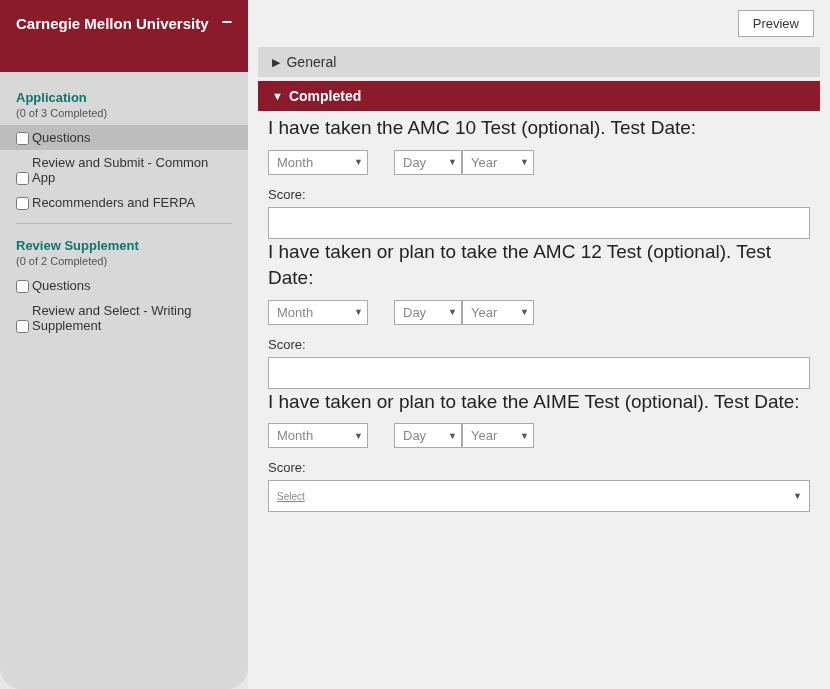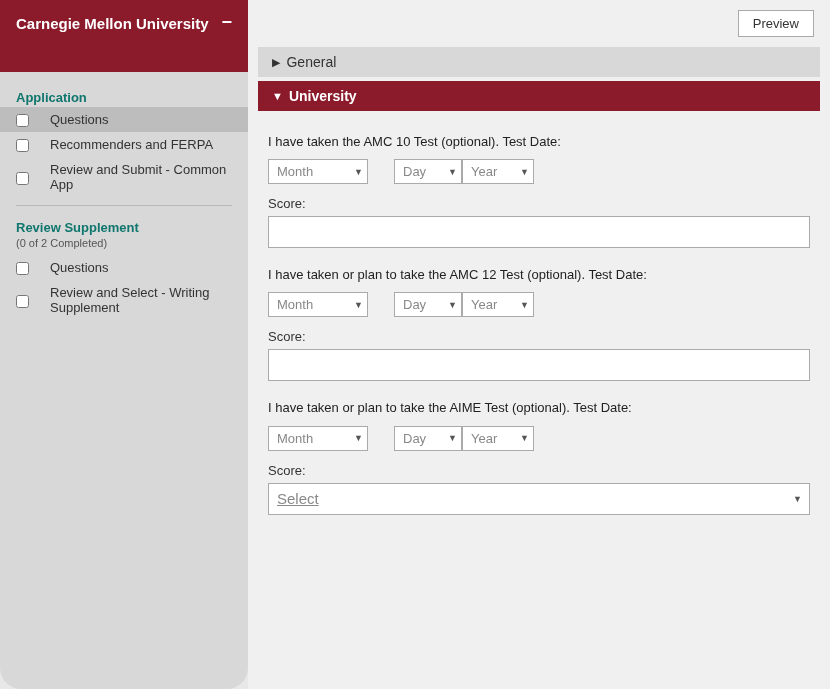--- a/index.html
+++ b/index.html
@@ -60,26 +60,26 @@
     }
 
     .sidebar-section-sublabel {
       font-size: 11px;
       color: #555;
       padding: 0 16px 6px 16px;
     }
 
     .sidebar-item {
       display: flex;
-      align-items: center;
+      align-items: flex-end;
       padding: 5px 16px;
       cursor: pointer;
       color: #333;
       font-size: 13px;
-      gap: 21px;
+      gap: 3px;
     }
 
     .sidebar-item.active {
       background: #bdbdbd;
     }
 
     .sidebar-item input[type="checkbox"] {
       margin-top: 2px;
       flex-shrink: 0;
       accent-color: #8b1a2b;
@@ -137,23 +137,22 @@
     .section-arrow {
       font-size: 11px;
     }
 
     .form-content {
       padding: 0 20px 20px 20px;
       flex: 1;
     }
 
     .form-question {
-      margin-top: 18px;
       color: #222;
-      font-size: 13px;
+      font-size: 19px;
       line-height: 1.4;
       margin-bottom: 8px;
     }
 
     .date-row {
       display: flex;
       gap: 0;
       align-items: center;
       margin-bottom: 12px;
     }
@@ -219,51 +218,52 @@
       transform: translateY(-50%);
       pointer-events: none;
     }
 
     .score-select-wrapper select {
       border: 1px solid #aaa;
       background: white;
       width: 100%;
       height: 32px;
       padding: 4px 28px 4px 8px;
-      font-size: 15px;
+      font-size: 10px;
       color: #888;
       appearance: none;
       -webkit-appearance: none;
       cursor: pointer;
       text-decoration: underline;
     }
   </style>
 </head>
 <body>
 
 <div class="sidebar">
   <div class="sidebar-header">
     <span class="sidebar-header-title">Carnegie Mellon University</span>
     <span class="sidebar-minimize">−</span>
   </div>
 
   <div class="sidebar-content">
     <div class="sidebar-section-label">Application</div>
+    <div class="sidebar-section-sublabel">(0 of 3 Completed)</div>
 
     <div class="sidebar-item active">
       <input type="checkbox" style="">
       <span>Questions</span>
     </div>
     <div class="sidebar-item">
       <input type="checkbox" style="">
+      <span>Review and Submit - Common App</span>
+    </div>
+    <div class="sidebar-item">
+      <input type="checkbox" style="">
       <span>Recommenders and FERPA</span>
-    </div>
-    <div class="sidebar-item">
-      <input type="checkbox" style="">
-      <span>Review and Submit - Common App</span>
     </div>
 
     <hr class="sidebar-divider">
 
     <div class="sidebar-section-label">Review Supplement</div>
     <div class="sidebar-section-sublabel">(0 of 2 Completed)</div>
 
     <div class="sidebar-item">
       <input type="checkbox" style="">
       <span>Questions</span>
@@ -280,21 +280,21 @@
     <button class="preview-button">Preview</button>
   </div>
 
   <div class="section-bar">
     <span class="section-arrow">▶</span>
     <span>General</span>
   </div>
 
   <div class="section-bar active">
     <span class="section-arrow">▼</span>
-    <span>University</span>
+    <span>Completed</span>
   </div>
 
   <div class="form-content">
 
     
     <div class="form-question">I have taken the AMC 10 Test (optional). Test Date:</div>
     <div class="date-row">
       <div class="select-wrapper month">
         <select>
           <option value="">Month</option>

